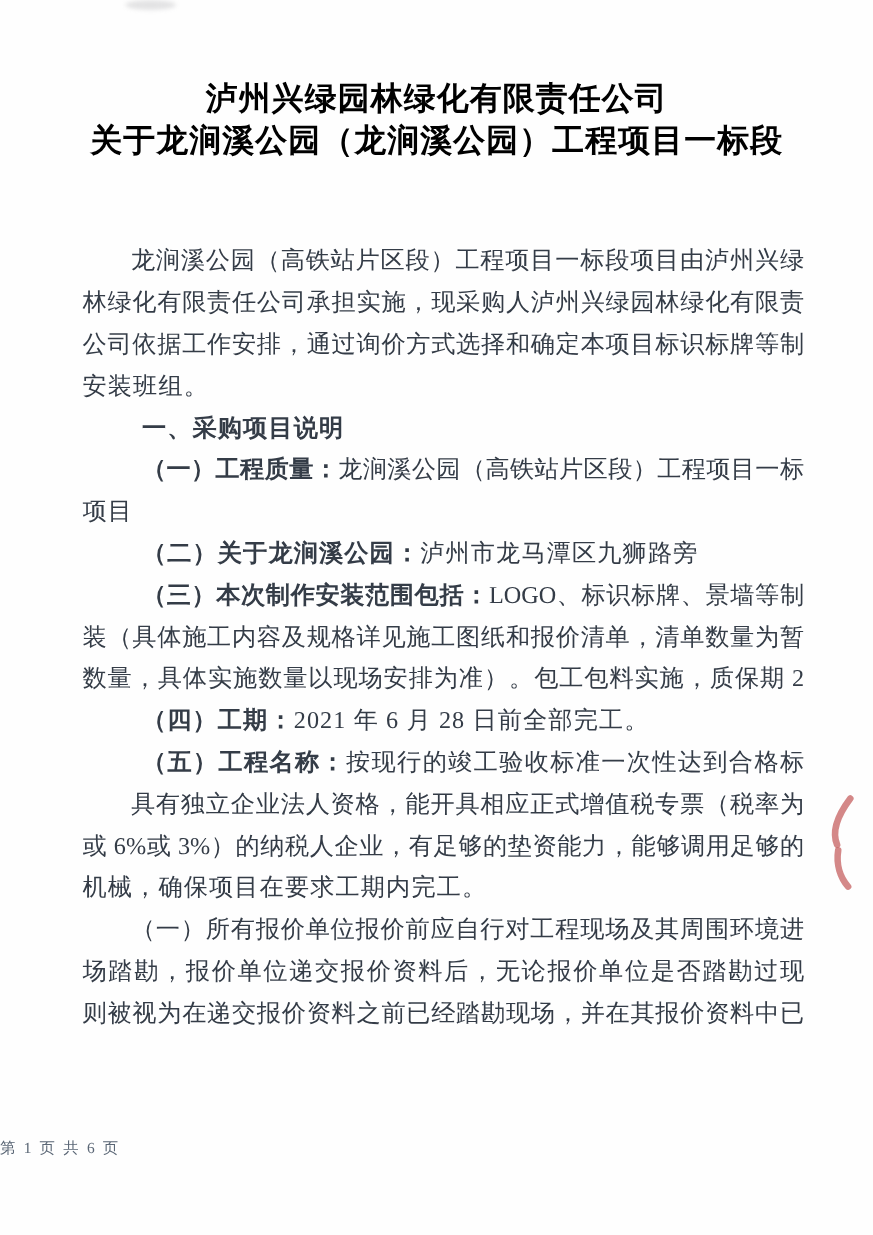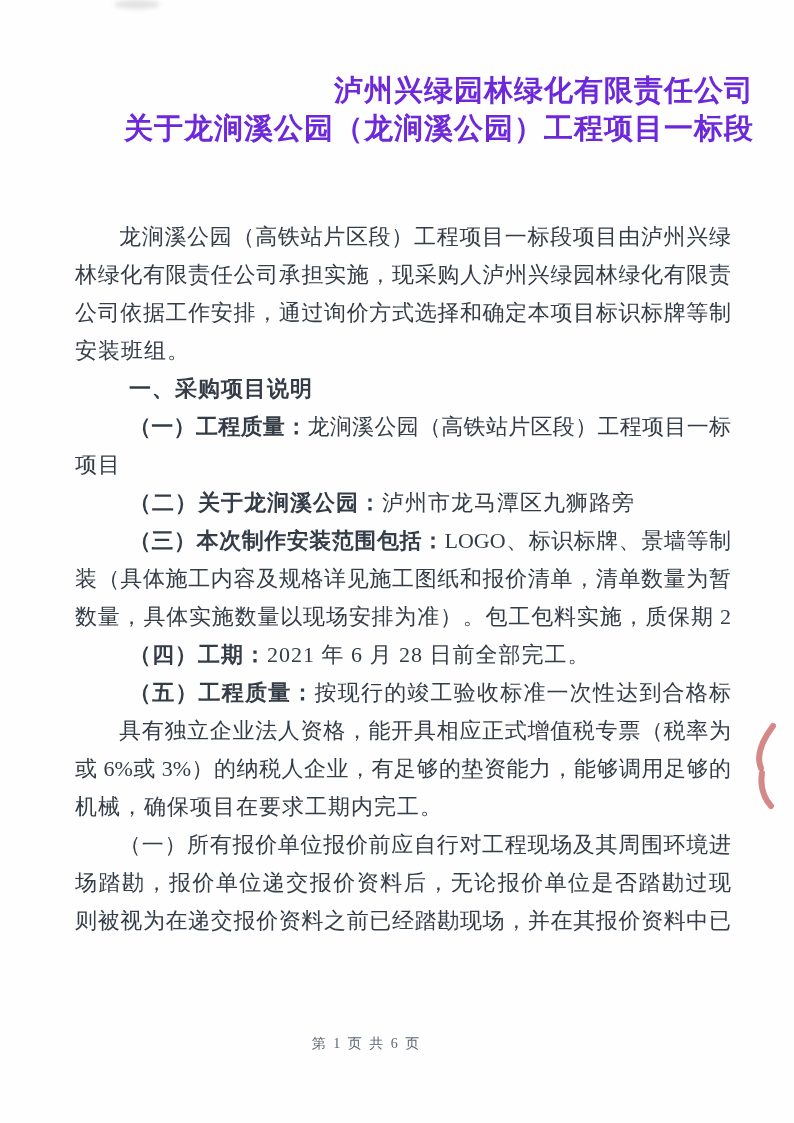--- a/index.html
+++ b/index.html
@@ -11,22 +11,22 @@
     font-family:"Liberation Serif","DejaVu Serif",serif;
   }
   .scan-smudge{
     position:absolute;left:114px;top:0px;width:46px;height:9px;
     background:rgba(130,130,135,0.22);
     border-radius:50%;
     filter:blur(2px);
   }
   .doc-title{
     position:absolute;left:40px;top:71px;width:714px;
-    text-align:right;
-    color:#6d28d9;
+    text-align:center;
+    color:#000000;
   }
   .title-line{
     height:38px;line-height:38px;
     font-size:29px;font-weight:bold;
     letter-spacing:1px;
     white-space:nowrap;
   }
   .doc-body{
     position:absolute;left:75px;top:218px;width:656px;
     color:#343c47;
@@ -39,21 +39,20 @@
   }
   .line.fill{
     text-align:justify;
     text-align-last:justify;
     letter-spacing:0;
   }
   .line.indent{ text-indent:44px; }
   .line .b{ font-weight:bold;margin-left:10px; }
   .doc-footer{
     position:absolute;left:0;top:1035px;width:733px;
-    text-align:center;
     font-size:14px;
     letter-spacing:2px;
     color:#5a6675;
   }
   .seal-fragment{
     position:absolute;left:748px;top:718px;width:34px;height:100px;
   }
 </style>
 </head>
 <body>
@@ -73,21 +72,21 @@
       <div class="line fill"><span>公司依据工作安排，通过询价方式选择和确定本项目标识标牌等制作</span></div>
       <div class="line"><span>安装班组。</span></div>
       <div class="line indent"><span class="b">一、采购项目说明</span></div>
       <div class="line fill indent"><span class="b">（一）工程质量：</span><span>龙涧溪公园（高铁站片区段）工程项目一标段</span></div>
       <div class="line"><span>项目</span></div>
       <div class="line indent"><span class="b">（二）关于龙涧溪公园：</span><span>泸州市龙马潭区九狮路旁</span></div>
       <div class="line fill indent"><span class="b">（三）本次制作安装范围包括：</span><span>LOGO、标识标牌、景墙等制作安</span></div>
       <div class="line fill"><span>装（具体施工内容及规格详见施工图纸和报价清单，清单数量为暂定</span></div>
       <div class="line fill"><span>数量，具体实施数量以现场安排为准）。包工包料实施，质保期 2 年。</span></div>
       <div class="line indent"><span class="b">（四）工期：</span><span>2021 年 6 月 28 日前全部完工。</span></div>
-      <div class="line fill indent"><span class="b">（五）工程质量：</span><span>按现行的竣工验收标准一次性达到合格标准。</span></div>
+      <div class="line fill indent"><span class="b">（五）工程名称：</span><span>按现行的竣工验收标准一次性达到合格标准。</span></div>
       <div class="line fill indent"><span>具有独立企业法人资格，能开具相应正式增值税专票（税率为 9%</span></div>
       <div class="line fill"><span>或 6%或 3%）的纳税人企业，有足够的垫资能力，能够调用足够的人工、</span></div>
       <div class="line"><span>机械，确保项目在要求工期内完工。</span></div>
       <div class="line fill indent"><span>（一）所有报价单位报价前应自行对工程现场及其周围环境进行现</span></div>
       <div class="line fill"><span>场踏勘，报价单位递交报价资料后，无论报价单位是否踏勘过现场，</span></div>
       <div class="line fill"><span>则被视为在递交报价资料之前已经踏勘现场，并在其报价资料中已充</span></div>
     </div>
 
   <svg class="seal-fragment" viewBox="0 0 34 100" xmlns="http://www.w3.org/2000/svg">
     <path d="M 25 8 C 13 24, 8 38, 13 50" fill="none" stroke-width="6" stroke-linecap="round" opacity="0.8" stroke="#c96a6a"></path>

